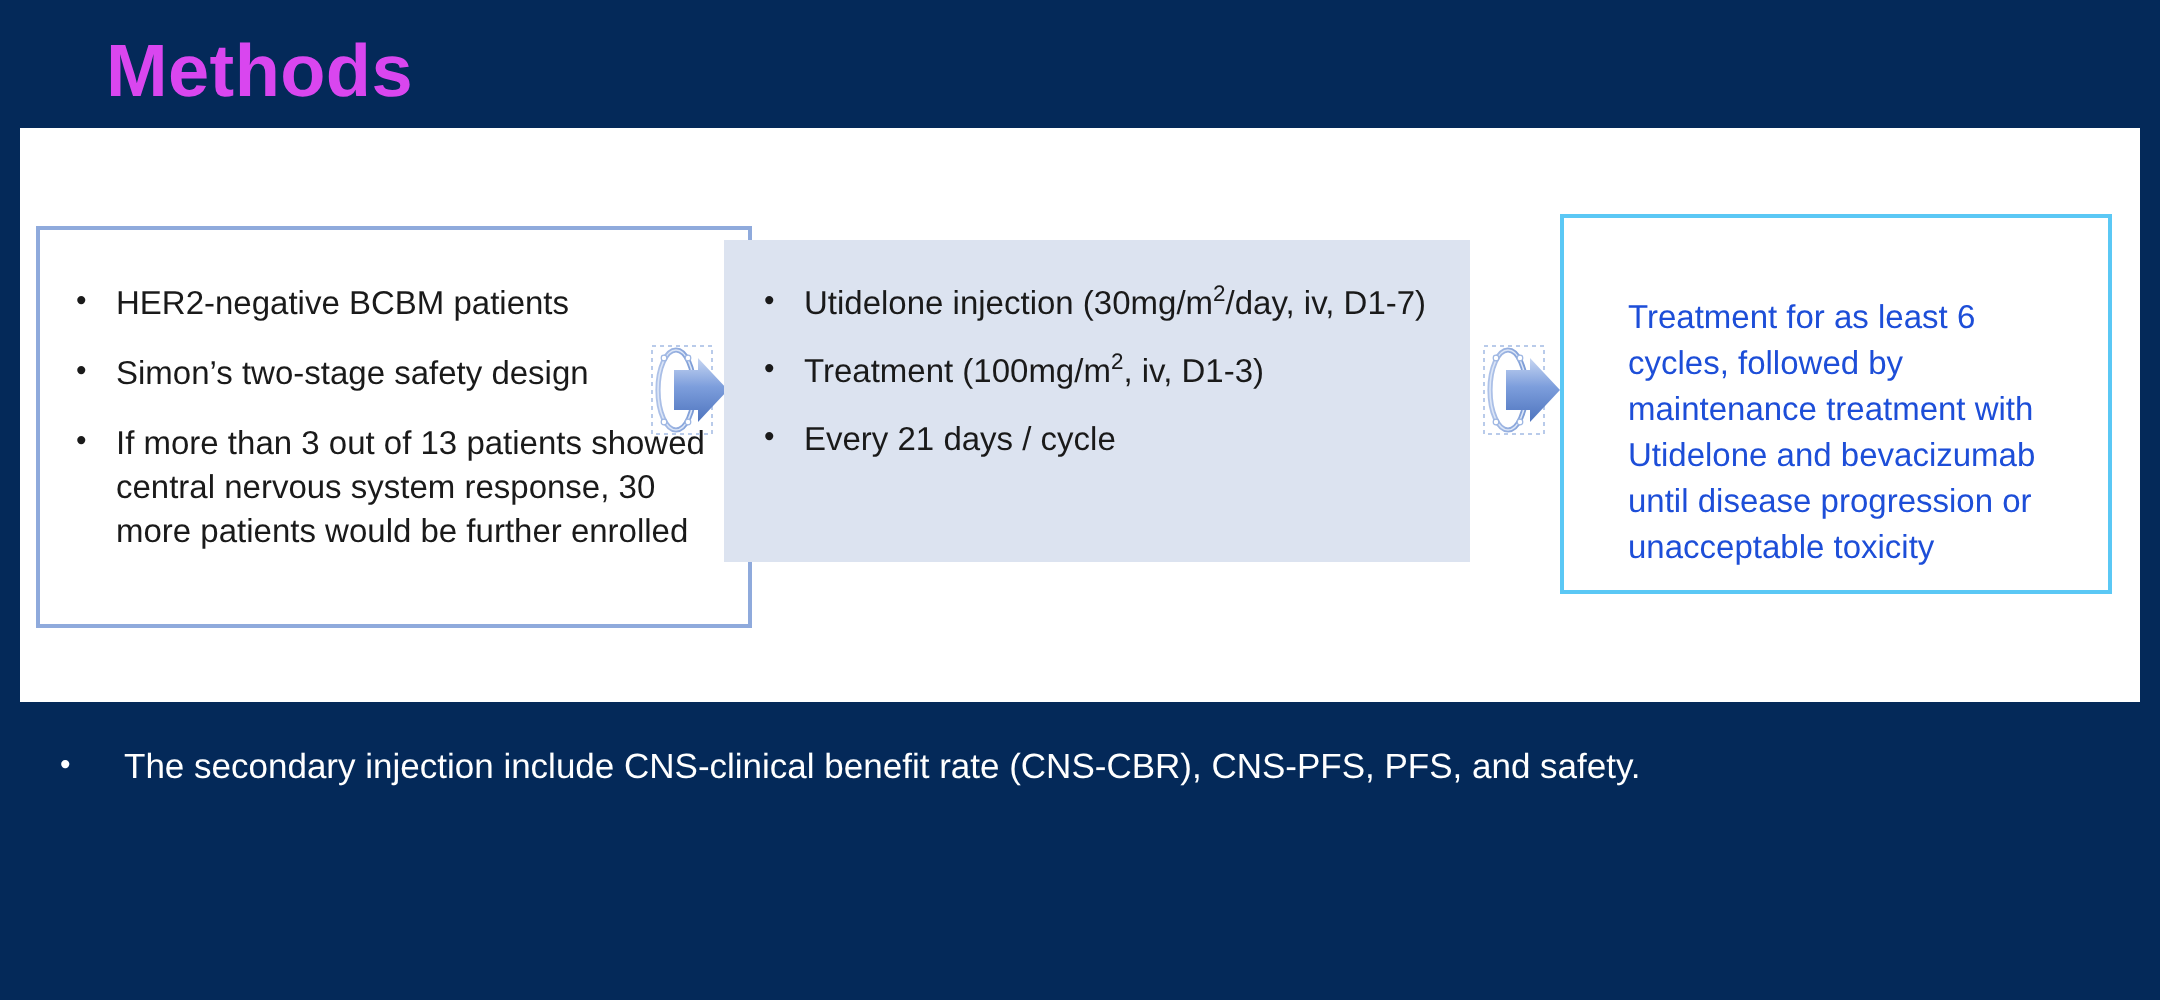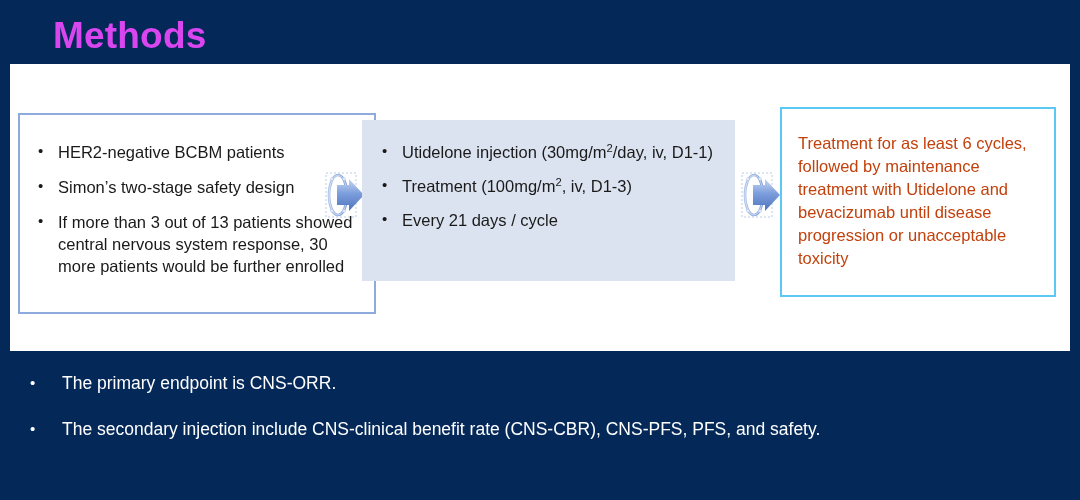--- a/index.html
+++ b/index.html
@@ -110,22 +110,22 @@
   }
 
   #box-regimen ul.box-list > li {
     margin-bottom: 12px;
     font-size: 16.5px;
   }
 
   .para {
     font-size: 16.5px;
     line-height: 23px;
-    color: #c2410c;
-    margin: 0;
+    color: #1d4ed8;
+    margin: 16px;
   }
 
   sup.sup2 {
     font-size: 0.68em;
     vertical-align: super;
     line-height: 0;
   }
 
   
   .arrow-connector {
@@ -196,21 +196,21 @@
       <path d="M13 18 L25 18 L25 12 L40 28 L25 44 L25 38 L13 38 Z" fill="url(#agrad)"></path>
       <circle cx="8" cy="12" r="1.4" fill="#ffffff" stroke="#9DB6E2" stroke-width="0.6"></circle>
       <circle cx="8" cy="44" r="1.4" fill="#ffffff" stroke="#9DB6E2" stroke-width="0.6"></circle>
       <circle cx="20" cy="12" r="1.4" fill="#ffffff" stroke="#9DB6E2" stroke-width="0.6"></circle>
       <circle cx="20" cy="44" r="1.4" fill="#ffffff" stroke="#9DB6E2" stroke-width="0.6"></circle>
     </svg>
   </div>
 
   <div id="box-regimen">
     <ul class="box-list">
-      <li><span>Utidelone injection (30mg/m</span><sup class="sup2">2</sup><span>/day, iv, D1-1)</span></li>
+      <li><span>Utidelone injection (30mg/m</span><sup class="sup2">2</sup><span>/day, iv, D1-7)</span></li>
       <li><span>Treatment (100mg/m</span><sup class="sup2">2</sup><span>, iv, D1-3)</span></li>
       <li><span>Every 21 days / cycle</span></li>
     </ul>
   </div>
 
   <div class="arrow-connector" id="arrow-2">
     <svg width="44" height="56" viewBox="0 0 44 56" xmlns="http://www.w3.org/2000/svg">
       <rect x="2" y="6" width="30" height="44" fill="none" stroke="#B9CBEA" stroke-width="1" stroke-dasharray="2 2"></rect>
       <ellipse cx="14" cy="28" rx="9" ry="20" fill="none" stroke="url(#rgrad)" stroke-width="2.6"></ellipse>
       <ellipse cx="14" cy="28" rx="9" ry="20" fill="none" stroke="#DCE6F7" stroke-width="0.8"></ellipse>
@@ -220,17 +220,16 @@
       <circle cx="20" cy="12" r="1.4" fill="#ffffff" stroke="#9DB6E2" stroke-width="0.6"></circle>
       <circle cx="20" cy="44" r="1.4" fill="#ffffff" stroke="#9DB6E2" stroke-width="0.6"></circle>
     </svg>
   </div>
 
   <div id="box-maintenance">
     <p class="para">Treatment for as least 6 cycles, followed by maintenance treatment with Utidelone and bevacizumab until disease progression or unacceptable toxicity</p>
   </div>
 
   <div id="endpoints">
-    <div class="endpoint-row">The primary endpoint is CNS-ORR.</div>
     <div class="endpoint-row">The secondary injection include CNS-clinical benefit rate (CNS-CBR), CNS-PFS, PFS, and safety.</div>
   </div>
 
 </div>
 
 </body></html>

